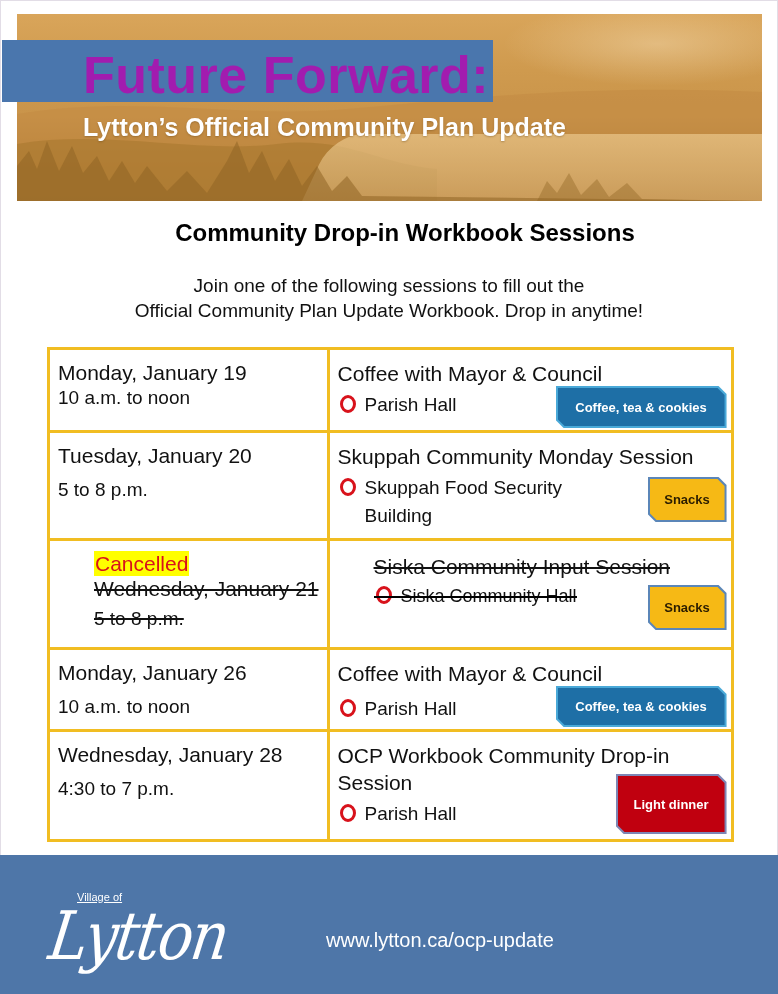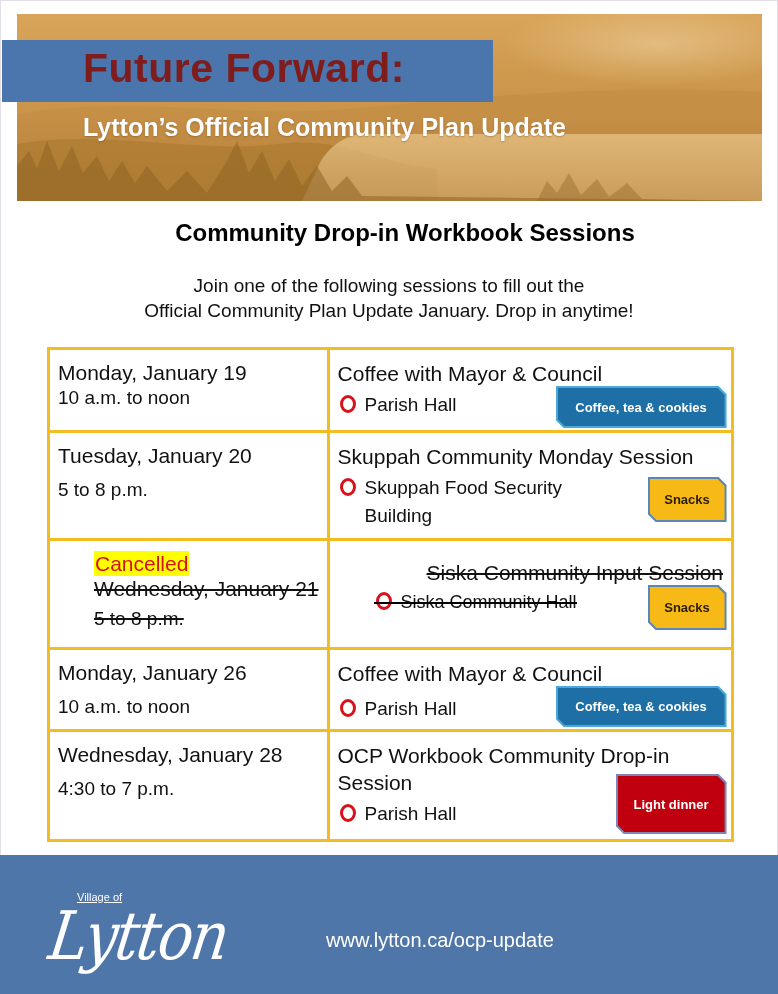--- a/index.html
+++ b/index.html
@@ -14,21 +14,21 @@
       radial-gradient(ellipse 220px 60px at 640px 30px, rgba(255,240,210,0.35), transparent 70%),
       linear-gradient(180deg, #d9a55a 0%, #cf9a4e 30%, #c9944a 55%, #b9853c 75%, #a8772f 100%);
     overflow: hidden; }
   .banner .hills { position: absolute; left: 0; top: 60px; width: 745px; height: 127px; }
   .banner .river { position: absolute; left: 300px; top: 120px; width: 460px; height: 70px;
     background: linear-gradient(180deg, rgba(235,200,140,0.7), rgba(220,180,120,0.5));
     transform: skewX(-25deg); border-radius: 30px 0 0 0; }
   .banner .trees { position: absolute; left: 0; bottom: 0; width: 745px; height: 90px; }
 
   .title-bar { position: absolute; left: 2px; top: 40px; width: 491px; height: 62px; background: #4a76ad; }
-  .title-main { position: absolute; left: 83px; top: 45px; font-size: 41px; font-weight: bold; color: #7f1d1d; letter-spacing: 0.5px; white-space: nowrap; }
+  .title-main { position: absolute; left: 83px; top: 45px; font-size: 52px; font-weight: bold; color: #a21caf; letter-spacing: 0.5px; white-space: nowrap; }
   .title-sub { position: absolute; left: 0; top: 113px; width: 778px; padding-left: 83px; font-size: 25px; font-weight: bold; color: #ffffff; white-space: nowrap; text-shadow: 0 1px 2px rgba(90,60,20,0.35); }
 
   
   .section-heading { position: absolute; left: 16px; top: 219px; width: 778px; text-align: center; font-size: 24px; font-weight: bold; color: #000; }
   .intro { position: absolute; left: 0; top: 273px; width: 778px; text-align: center; font-size: 19px; line-height: 25px; color: #111; }
 
   
   .sessions { position: absolute; left: 47px; top: 347px; width: 687px; border-collapse: collapse; }
   .sessions td { border: 3px solid #f1bd22; vertical-align: top; padding: 10px 8px 0 8px; position: relative; }
   .sessions td.date-cell { width: 279px; }
@@ -86,21 +86,21 @@
     <path d="M520,90 L530,70 L540,82 L552,62 L564,84 L580,68 L592,86 L610,72 L625,88 L745,90 Z" fill="#8f6424" opacity="0.4"></path>
   </svg>
 </div>
 <div class="title-bar"></div>
 <div class="title-main">Future Forward:</div>
 <div class="title-sub">Lytton’s Official Community Plan Update</div>
 
 <div class="section-heading">Community Drop-in Workbook Sessions</div>
 <div class="intro">
   <div>Join one of the following sessions to fill out the</div>
-  <div>Official Community Plan Update January. Drop in anytime!</div>
+  <div>Official Community Plan Update Workbook. Drop in anytime!</div>
 </div>
 
 <table class="sessions">
   <tbody>
       <tr class="row1">
     <td class="date-cell">
       <div class="date">Monday, January 19</div>
       <div class="time">10 a.m. to noon</div>
     </td>
     <td>
@@ -132,21 +132,21 @@
     </td>
   </tr>
 
   <tr class="row3">
     <td class="date-cell">
       <span class="cancelled">Cancelled</span>
       <div class="date strike">Wednesday, January 21</div>
       <div class="time strike" style="margin-top:6px;">5 to 8 p.m.</div>
     </td>
     <td>
-      <div class="session-title strike" style="margin-top:8px;text-align:right;">Siska Community Input Session</div>
+      <div class="session-title strike" style="margin-top:2px;">Siska Community Input Session</div>
       <div class="location strike-loc" style="margin-top:2px; display:inline-flex;">
         <span class="pin"></span>
         <span class="loc-text" style="font-size:18px;">Siska Community Hall</span>
       </div>
       <div class="badge badge-yellow" style="left:318px; top:44px; width:79px; height:45px;">
         <div class="inner">Snacks</div>
       </div>
     </td>
   </tr>
 

